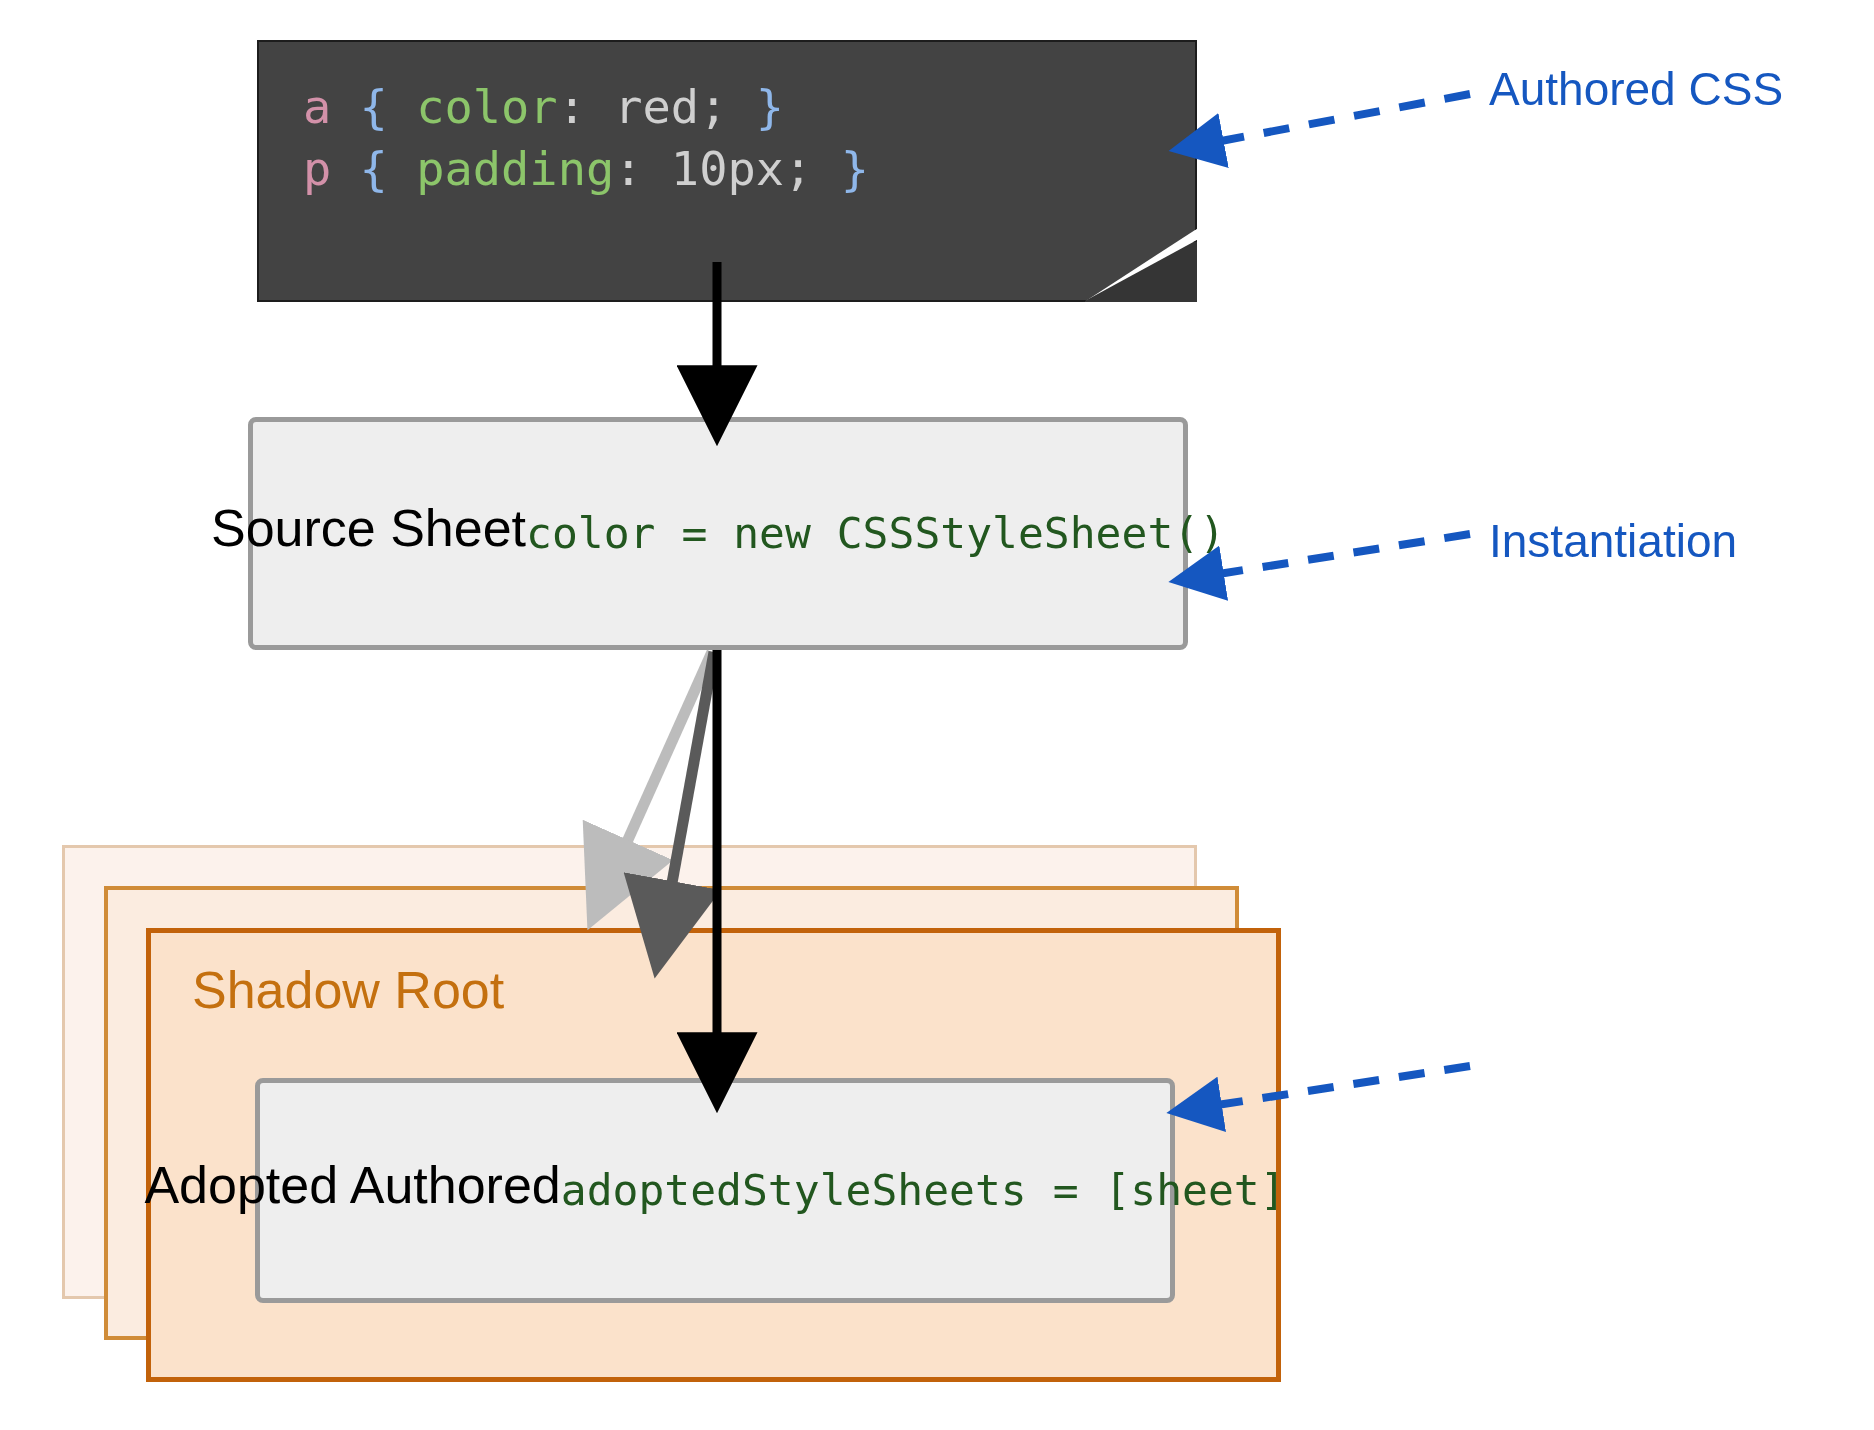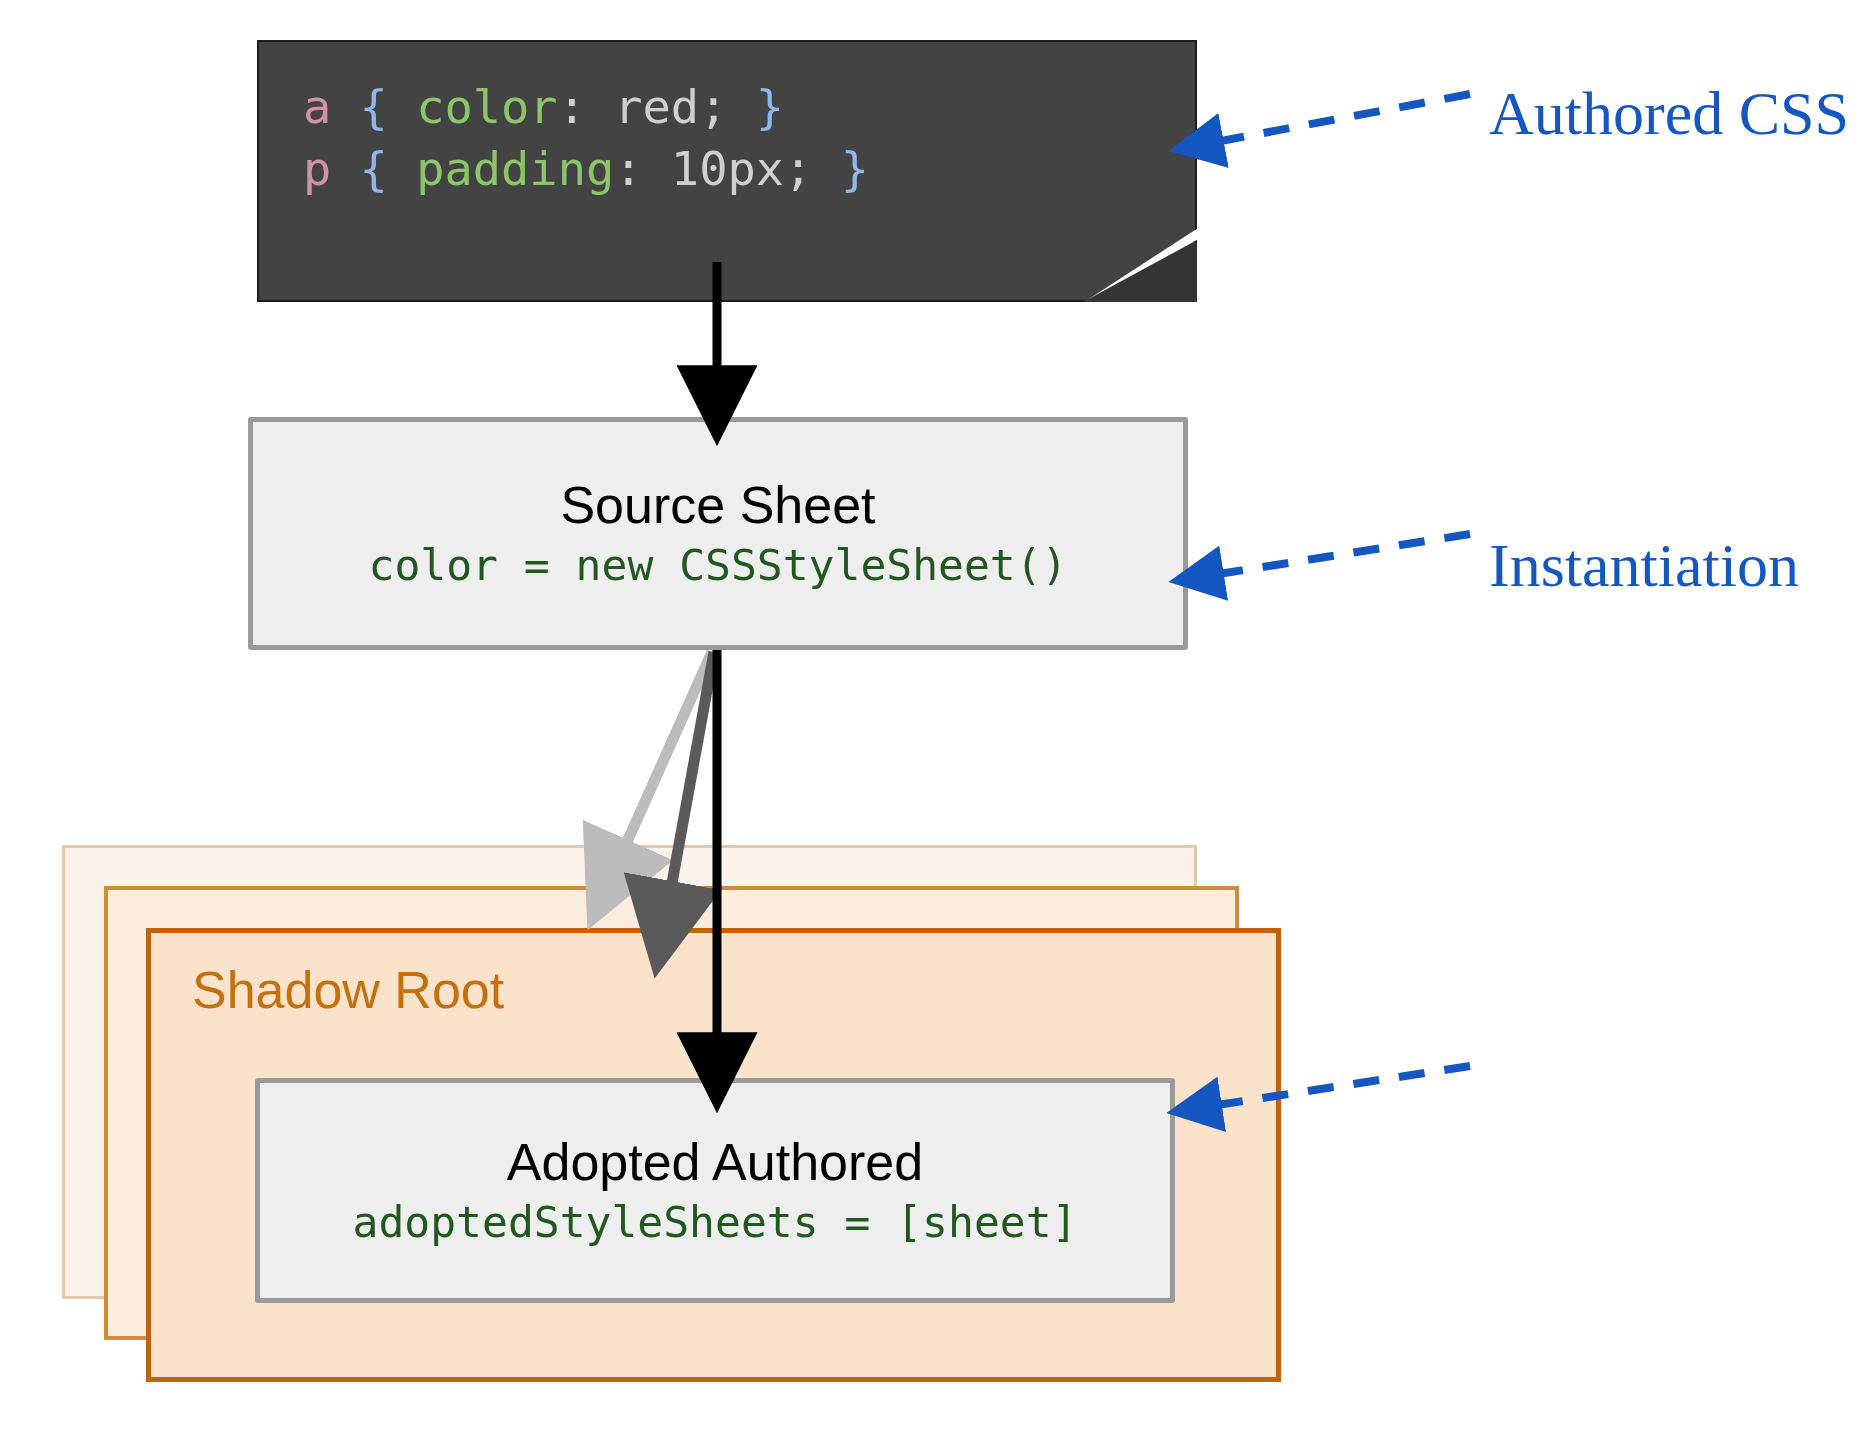--- a/index.html
+++ b/index.html
@@ -66,24 +66,24 @@
   .tok-sel  { color: #d391a9; }
   .tok-brace{ color: #8fb7ea; }
   .tok-prop { color: #8cc56a; }
   .tok-val  { color: #cfcfcf; }
 
   
   .node-box {
     position: absolute;
     background: #eeeeee;
     border: 5px solid #9a9a9a;
-    border-radius: 3px;
+    border-radius: 8px;
     box-sizing: border-box;
     display: flex;
-    flex-direction: column;
+    flex-direction: row;
     align-items: center;
     justify-content: center;
   }
   .node-title {
     color: #000000;
     font-size: 52px;
     font-family: "Liberation Sans", sans-serif;
     line-height: 1.05;
     margin-bottom: 10px;
     white-space: nowrap;
@@ -156,24 +156,23 @@
     left: 0; top: 0;
     width: 1874px;
     height: 1430px;
     pointer-events: none;
   }
 
   
   .anno-label {
     position: absolute;
     color: #1557c0;
-    font-size: 62px;
-    font-family: Liberation Serif, serif;
-    white-space: nowrap;
-    margin-top: 16px;
+    font-size: 46px;
+    font-family: Liberation Sans, sans-serif;
+    white-space: nowrap;
   }
   #anno-label-0 { left: 1489px; top: 62px;  }
   #anno-label-1 { left: 1489px; top: 514px; }
   #anno-label-2 { left: 1489px; top: 1035px;}
 </style>
 </head>
 <body>
 
 <div id="stage">
 

